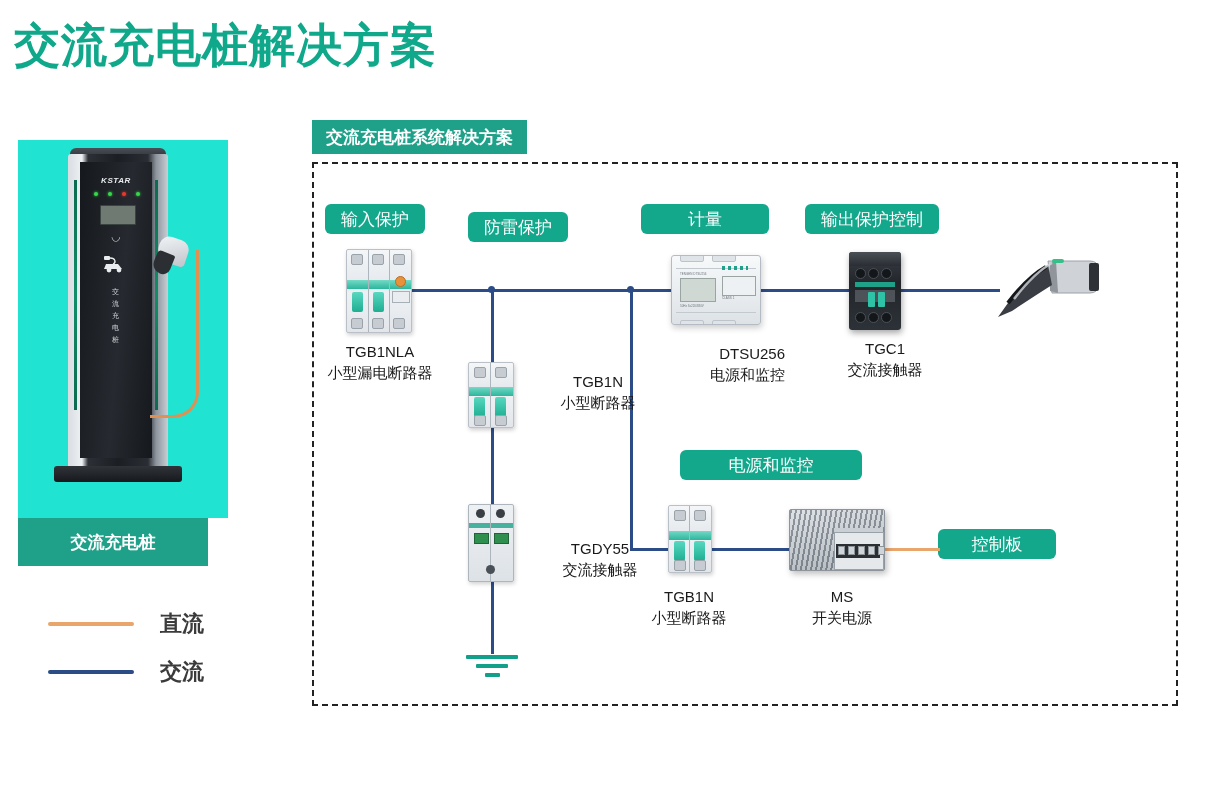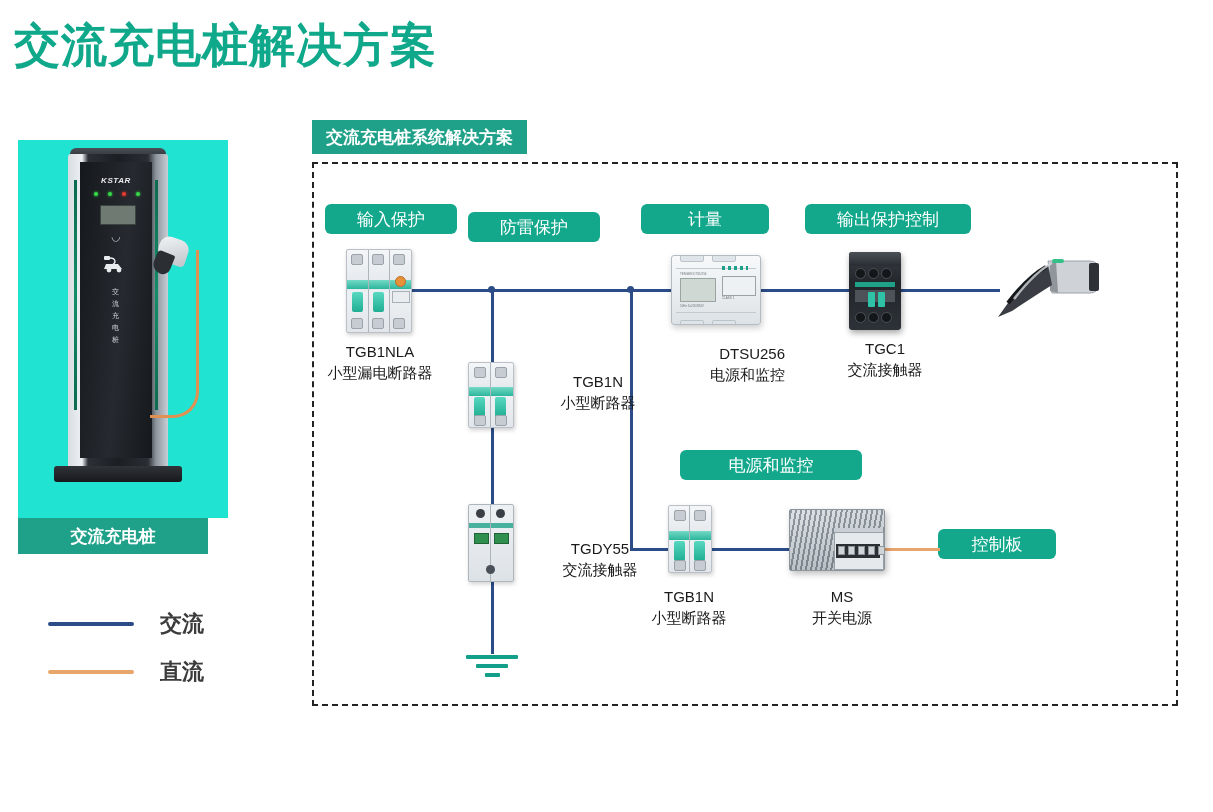--- a/index.html
+++ b/index.html
@@ -85,21 +85,21 @@
   .gun-small{
     position:absolute;left:140px;top:98px;width:30px;height:26px;
     background:linear-gradient(150deg,#f3f5f7,#bfc4ca);
     border-radius:10px 10px 4px 14px;transform:rotate(18deg);
   }
   .gun-small2{
     position:absolute;left:136px;top:112px;width:18px;height:22px;
     background:#2b2f34;border-radius:4px 2px 8px 10px;transform:rotate(22deg);
   }
   #product-caption{
-    left:18px;top:518px;width:190px;height:36px;
+    left:18px;top:518px;width:190px;height:48px;
     background:#1FA189;color:#fff;
     display:flex;align-items:center;justify-content:center;
     font-size:17px;font-weight:bold;
   }
 
   
   #legend{left:48px;top:600px;}
   .legend-row{display:flex;align-items:center;height:48px;}
   .legend-line{width:86px;height:4px;border-radius:2px;margin-right:26px;}
   .legend-label{font-size:22px;font-weight:bold;color:#3b3b3b;}
@@ -114,21 +114,21 @@
   #diagram-box{
     left:312px;top:162px;width:862px;height:540px;
     border:2px dashed #222222;
     background:#ffffff;
   }
 
   .tag{
     position:absolute;height:30px;border-radius:6px;
     background:#13A88C;color:#ffffff;
     display:flex;align-items:center;justify-content:center;
-    font-size:17px;padding:0 32px;white-space:nowrap;
+    font-size:17px;padding:0 16px;white-space:nowrap;
     box-sizing:border-box;
   }
 
   .wire{position:absolute;background:#2B4C87;}
   .wire-h{height:3px;} .wire-v{width:3px;}
   .wire-dc{background:#E8A56C;}
   .node{position:absolute;width:7px;height:7px;border-radius:50%;background:#2B4C87;}
 
   .caption{
     position:absolute;text-align:center;
@@ -244,26 +244,26 @@
   <div class="cable"></div>
   <div class="gun-small"></div>
   <div class="gun-small2"></div>
   <div class="base"></div>
 </div>
 
 <div class="abs" id="product-caption">交流充电桩</div>
 
 <div class="abs" id="legend">
   <div class="legend-row">
+    <span class="legend-line" style="background:#E8A56C"></span>
+    <span class="legend-label">直流</span>
+  </div>
+  <div class="legend-row">
     <span class="legend-line" style="background:#2B4C87"></span>
     <span class="legend-label">交流</span>
-  </div>
-  <div class="legend-row">
-    <span class="legend-line" style="background:#E8A56C"></span>
-    <span class="legend-label">直流</span>
   </div>
 </div>
 
 <div class="abs" id="diagram-title">交流充电桩系统解决方案</div>
 
 <div class="abs" id="diagram-box"></div>
 
 <div class="tag abs" style="left:325px;top:204px;">输入保护</div>
 <div class="tag abs" style="left:468px;top:212px;">防雷保护</div>
 <div class="tag abs" style="left:641px;top:204px;width:128px;">计量</div>

